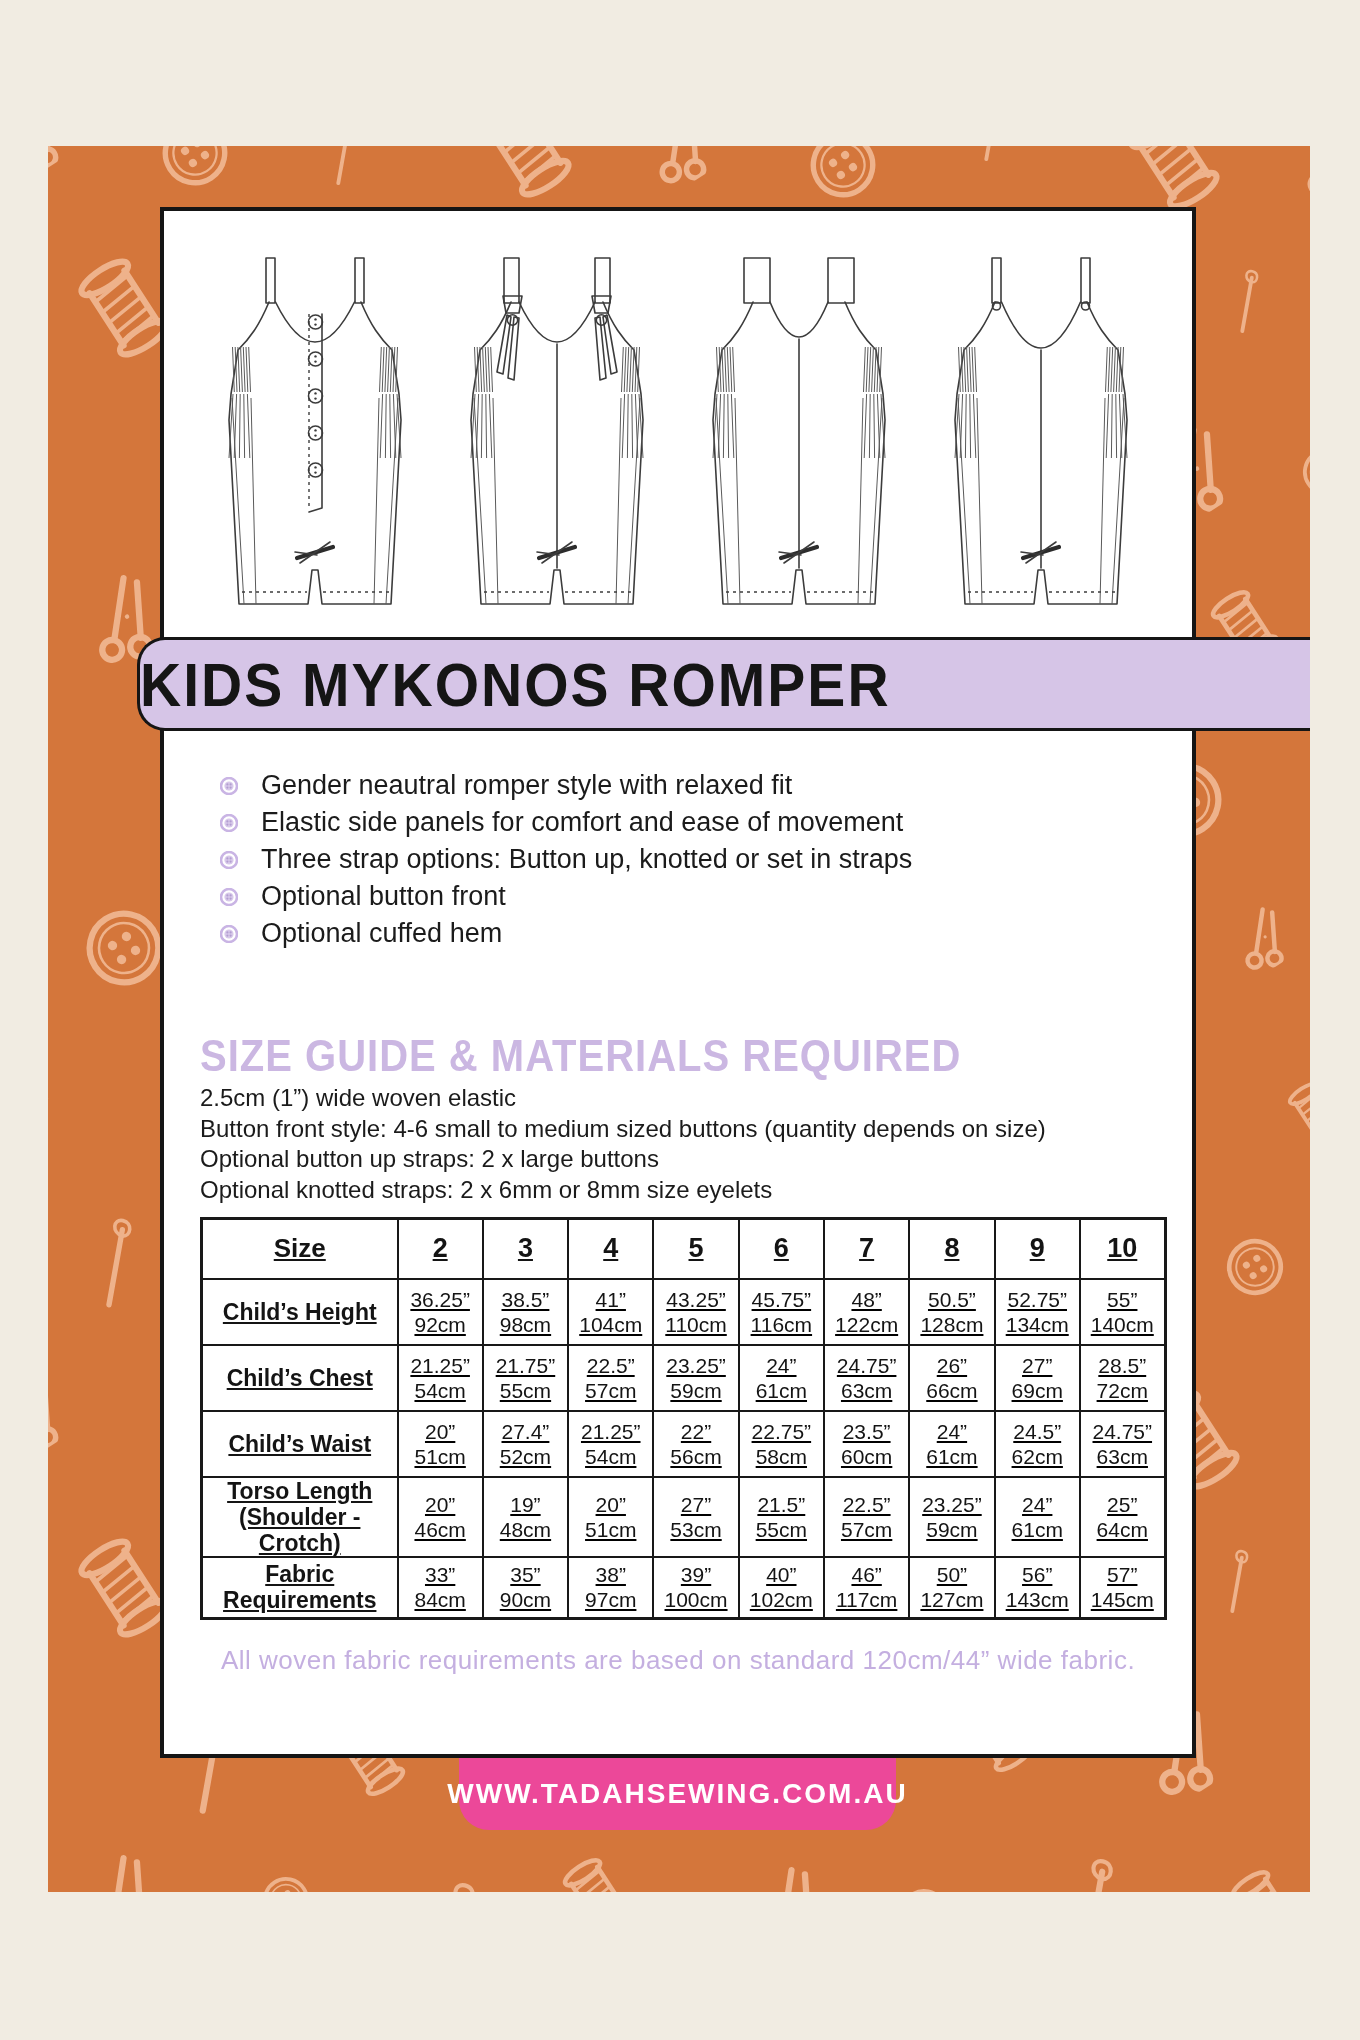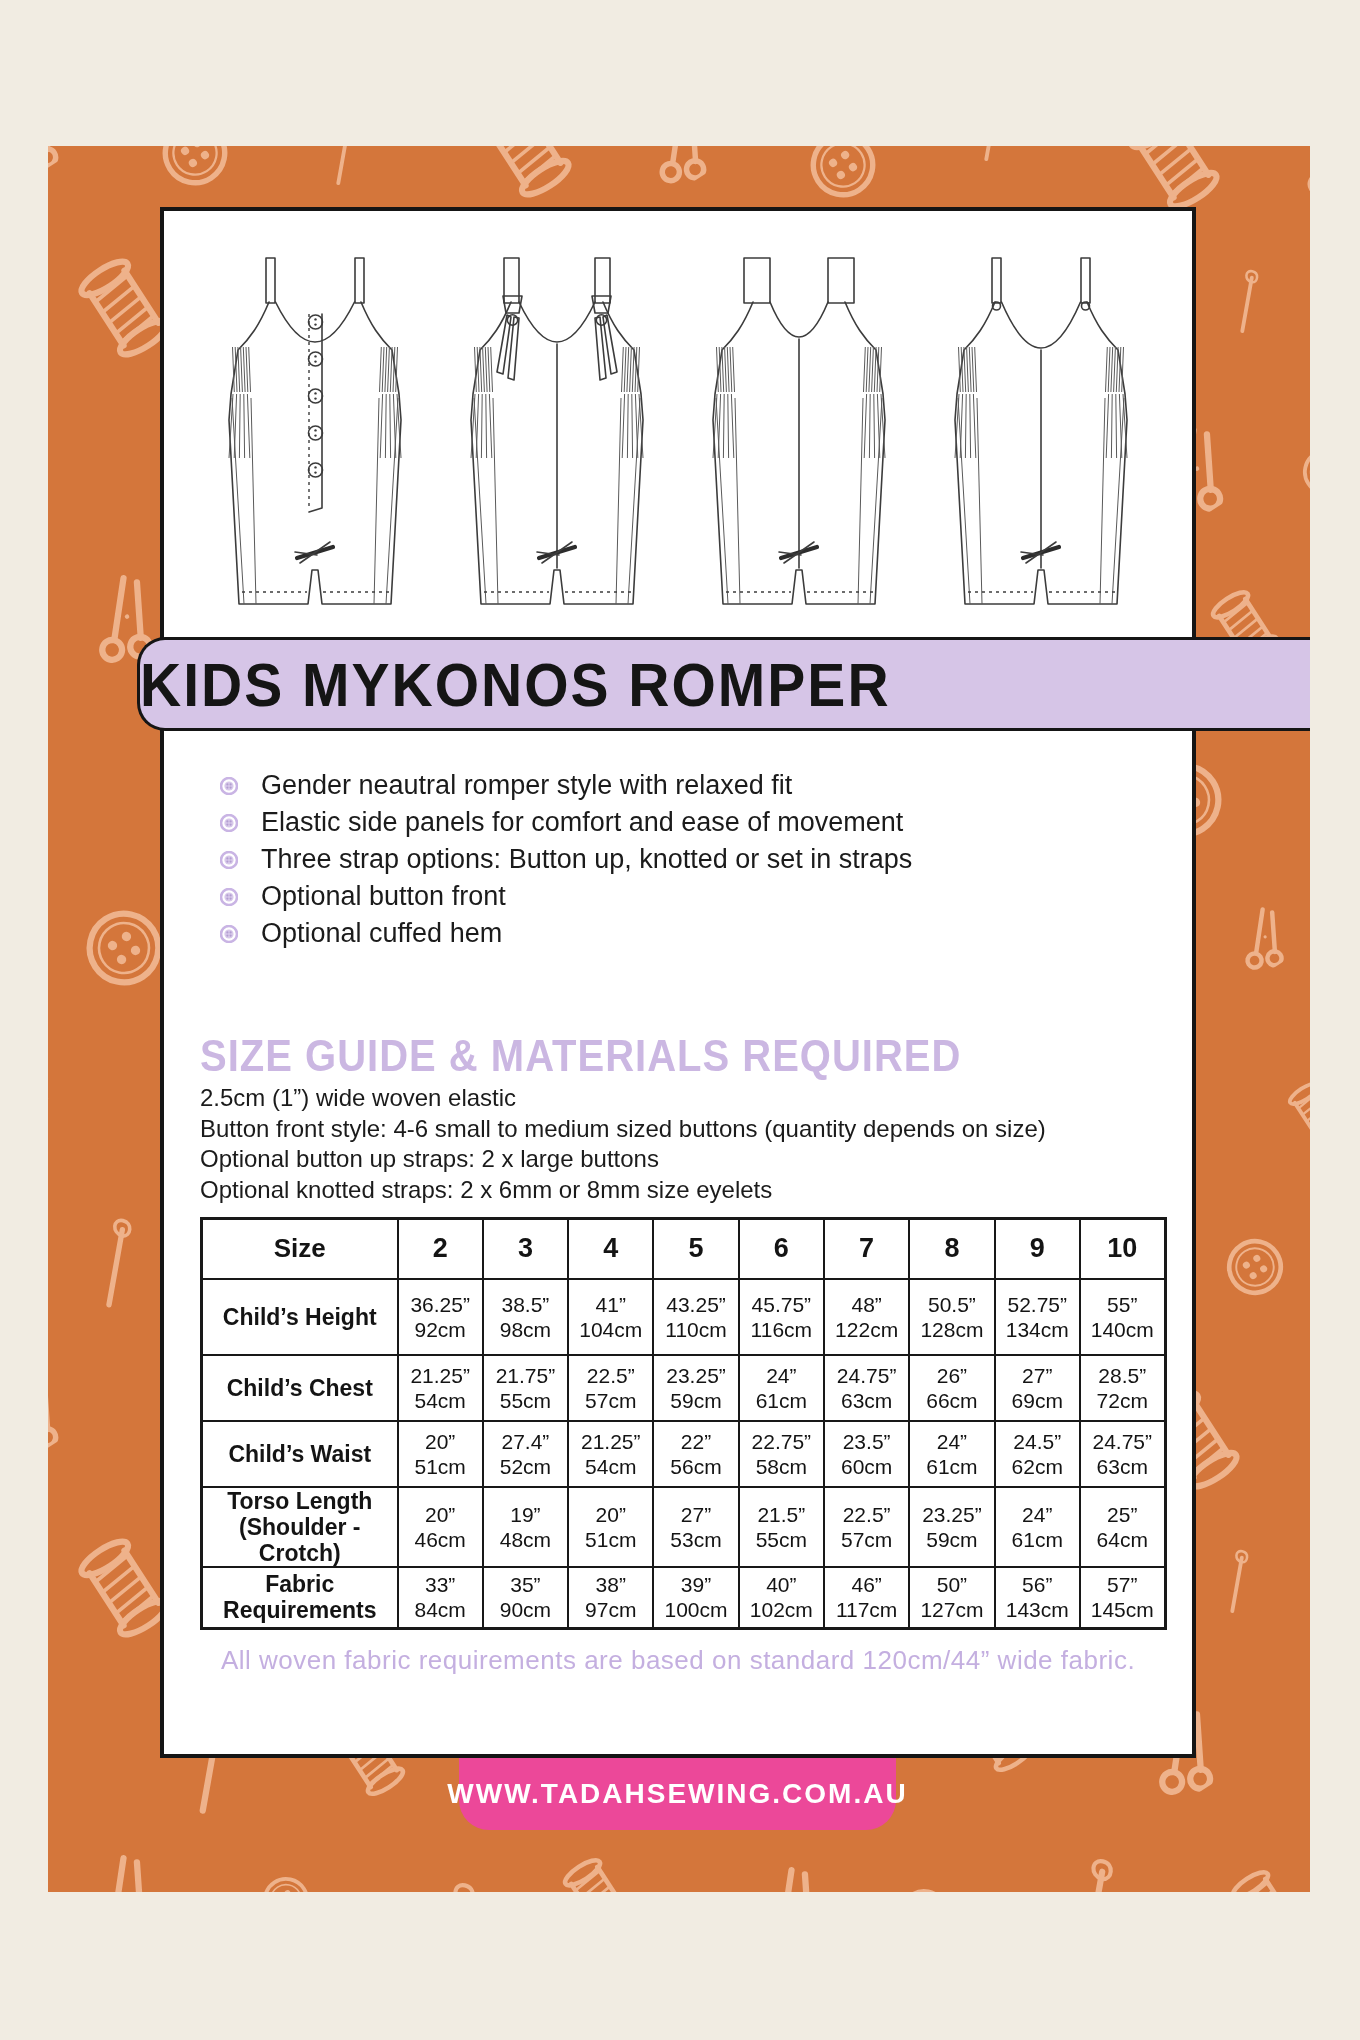--- a/index.html
+++ b/index.html
@@ -40,21 +40,21 @@
   .size-heading { position:absolute; left:36px; top:820px; font-size:40px; font-weight:bold;
     letter-spacing:1px; color:#cbb7e2; transform:scaleY(1.12); transform-origin:left top;
     white-space:nowrap; }
 
   .materials { position:absolute; left:36px; top:872px; }
   .materials div { font-size:24px; line-height:30.5px; color:#1b1b1b; white-space:nowrap; }
 
   .size-table { position:absolute; left:36px; top:1006px; width:964px;
     border-collapse:collapse; table-layout:fixed; }
   .size-table th, .size-table td { border:2.5px solid #181818; text-align:center;
-    vertical-align:middle; padding:0; background:#fff; }
+    vertical-align:middle; padding:0; background:#fff;text-decoration:underline; }
   .size-table { border:3px solid #181818; }
   .size-table .h-size { font-size:26px; font-weight:bold; color:#141414; }
   .size-table .h-num { font-size:27px; font-weight:bold; color:#141414; }
   .size-table .r-label { font-size:23px; font-weight:bold; color:#141414; line-height:26px; }
   .size-table .cell-in, .size-table .cell-cm { font-size:21px; color:#141414; line-height:25px; }
 
   .fabric-note { position:absolute; left:0; right:0; top:1434px; text-align:center;
     font-size:26px; color:#c4afe0; letter-spacing:0.5px; }
 
   .website-badge { position:absolute; left:411px; top:1612px; width:437px; height:72px;
@@ -652,21 +652,21 @@
               <th class="h-num">2</th>
               <th class="h-num">3</th>
               <th class="h-num">4</th>
               <th class="h-num">5</th>
               <th class="h-num">6</th>
               <th class="h-num">7</th>
               <th class="h-num">8</th>
               <th class="h-num">9</th>
               <th class="h-num">10</th>
             </tr>
-            <tr style="height:76px">
+            <tr style="height:66px">
               <td class="r-label">Child’s Height</td>
               <td>
                 <div class="cell-in">36.25”</div>
                 <div class="cell-cm">92cm</div>
               </td>
               <td>
                 <div class="cell-in">38.5”</div>
                 <div class="cell-cm">98cm</div>
               </td>
               <td>

